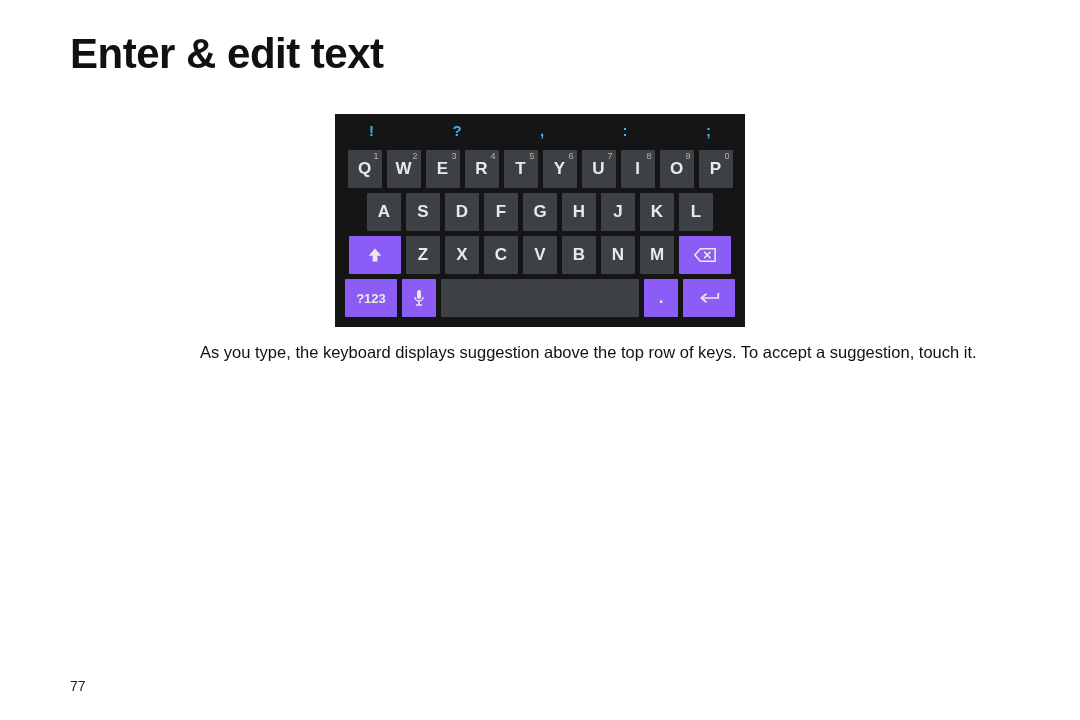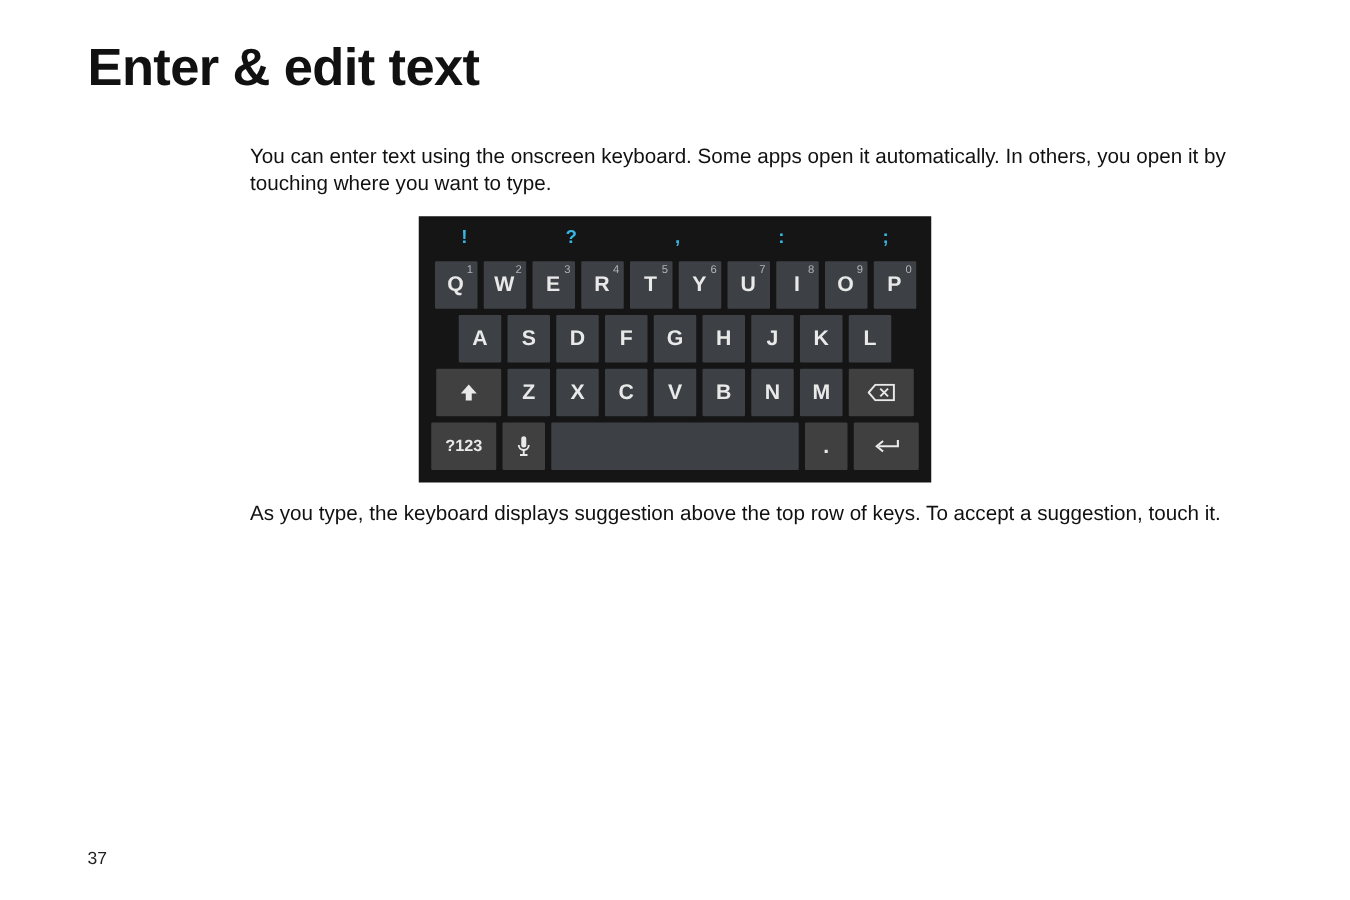--- a/index.html
+++ b/index.html
@@ -12,31 +12,30 @@
   .sugg{display:flex;justify-content:space-between;padding:0 24px 6px 24px}
   .sugg span{color:#37b6e6;font-size:15px;font-weight:600}
   .row{display:flex;justify-content:center;gap:5px;margin-top:5px}
   .key{background:#3d4145;color:#e9e9e9;height:38px;display:flex;align-items:center;justify-content:center;font-size:17px;font-weight:600;position:relative;border-radius:1px}
   .key.w{width:34px}
   .key.wm{width:52px}
   .key.space{flex:1}
   .key sup{position:absolute;top:1px;right:3px;font-size:9px;color:#aeb3b7;font-weight:500}
   .row4 .key{background:#2a2d30}
   .row4 .key.w{background:#3d4145}
-  .key.dark{background:#404040}
+  .key.dark{background:#8b5cf6}
   .key.spacebar{background:#3d4145}
   svg{display:block}
   .pnum{position:absolute;left:70px;bottom:26px;font-size:14px;color:#222}
 </style>
 </head>
 <body>
 
 <div class="page">
   <h1>Enter &amp; edit text</h1>
-  <p class="body">You can enter text using the onscreen keyboard. Some apps open it automatically. In others, you open it by touching where you want to type.</p>
 
   <div class="kbd-wrap">
     <div class="kbd">
       <div class="sugg">
         <span>!</span>
         <span>?</span>
         <span>,</span>
         <span>:</span>
         <span>;</span>
       </div>
@@ -104,14 +103,14 @@
                 <path d="M24 2 L24 8 L6 8" fill="none" stroke="#e9e9e9" stroke-width="2"></path>
                 <path d="M10 3 L4 8 L10 13" fill="none" stroke="#e9e9e9" stroke-width="2"></path>
               </svg>
           </span>
         </div>
       </div>
     </div>
   </div>
 
   <p class="body">As you type, the keyboard displays suggestion above the top row of keys. To accept a suggestion, touch it.</p>
-  <div class="pnum">37</div>
+  <div class="pnum">77</div>
 </div>
 
 </body></html>

